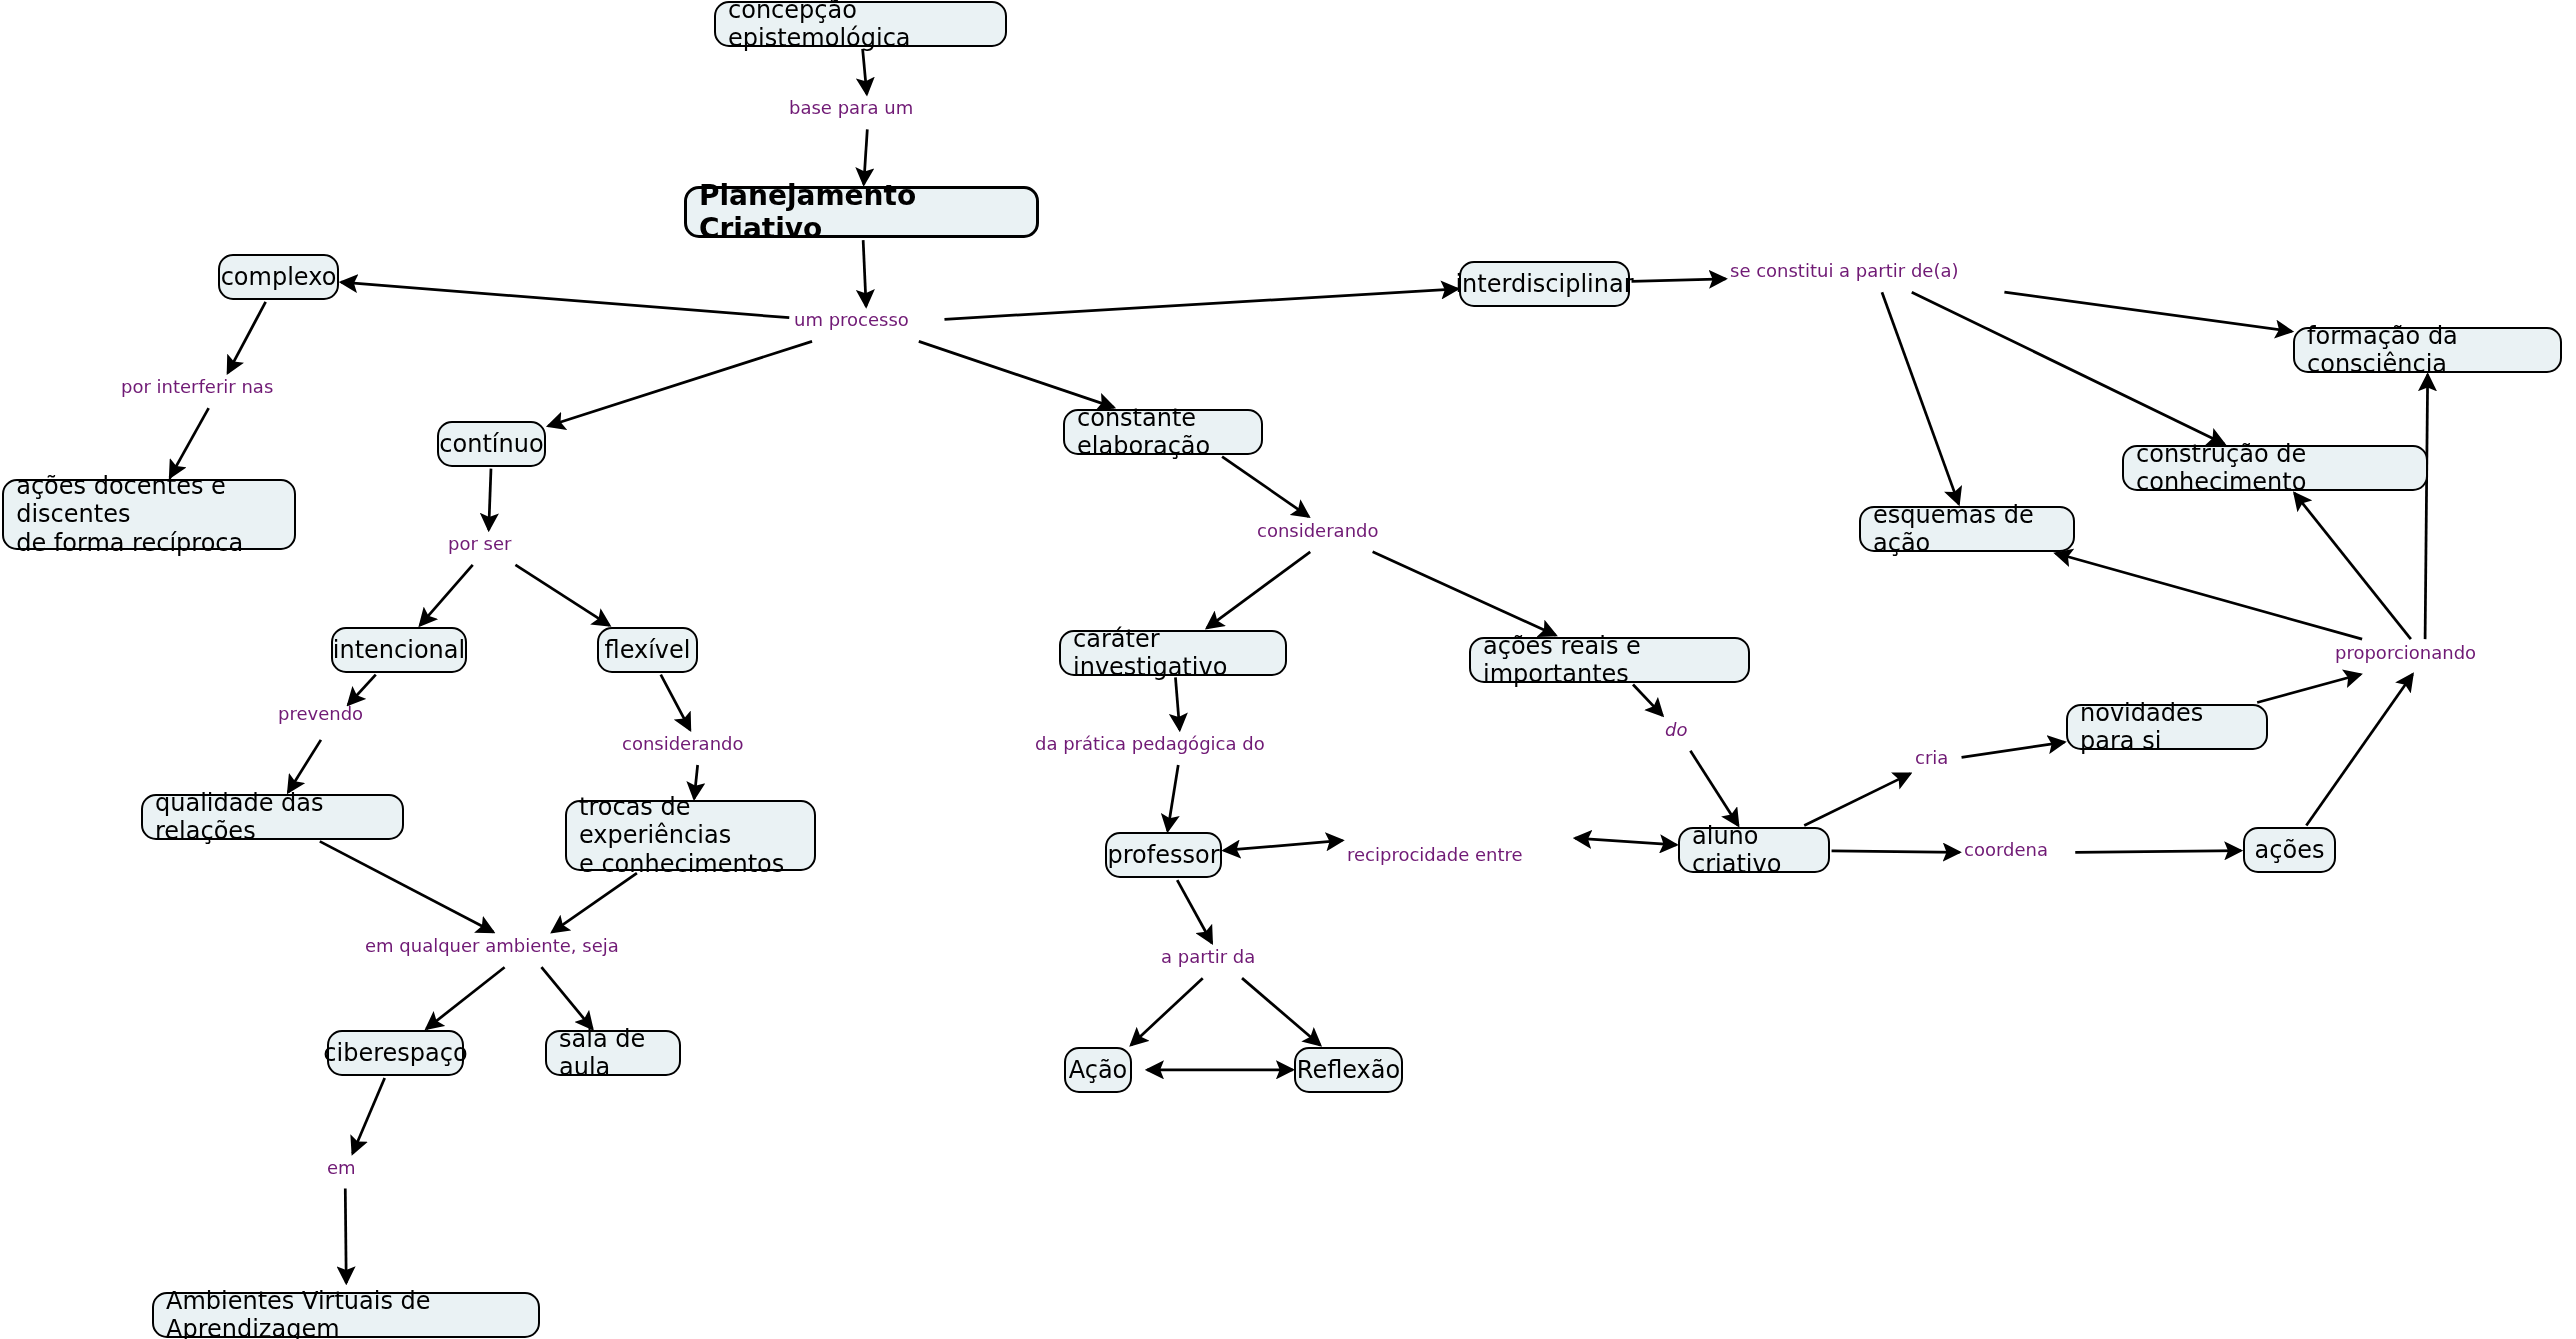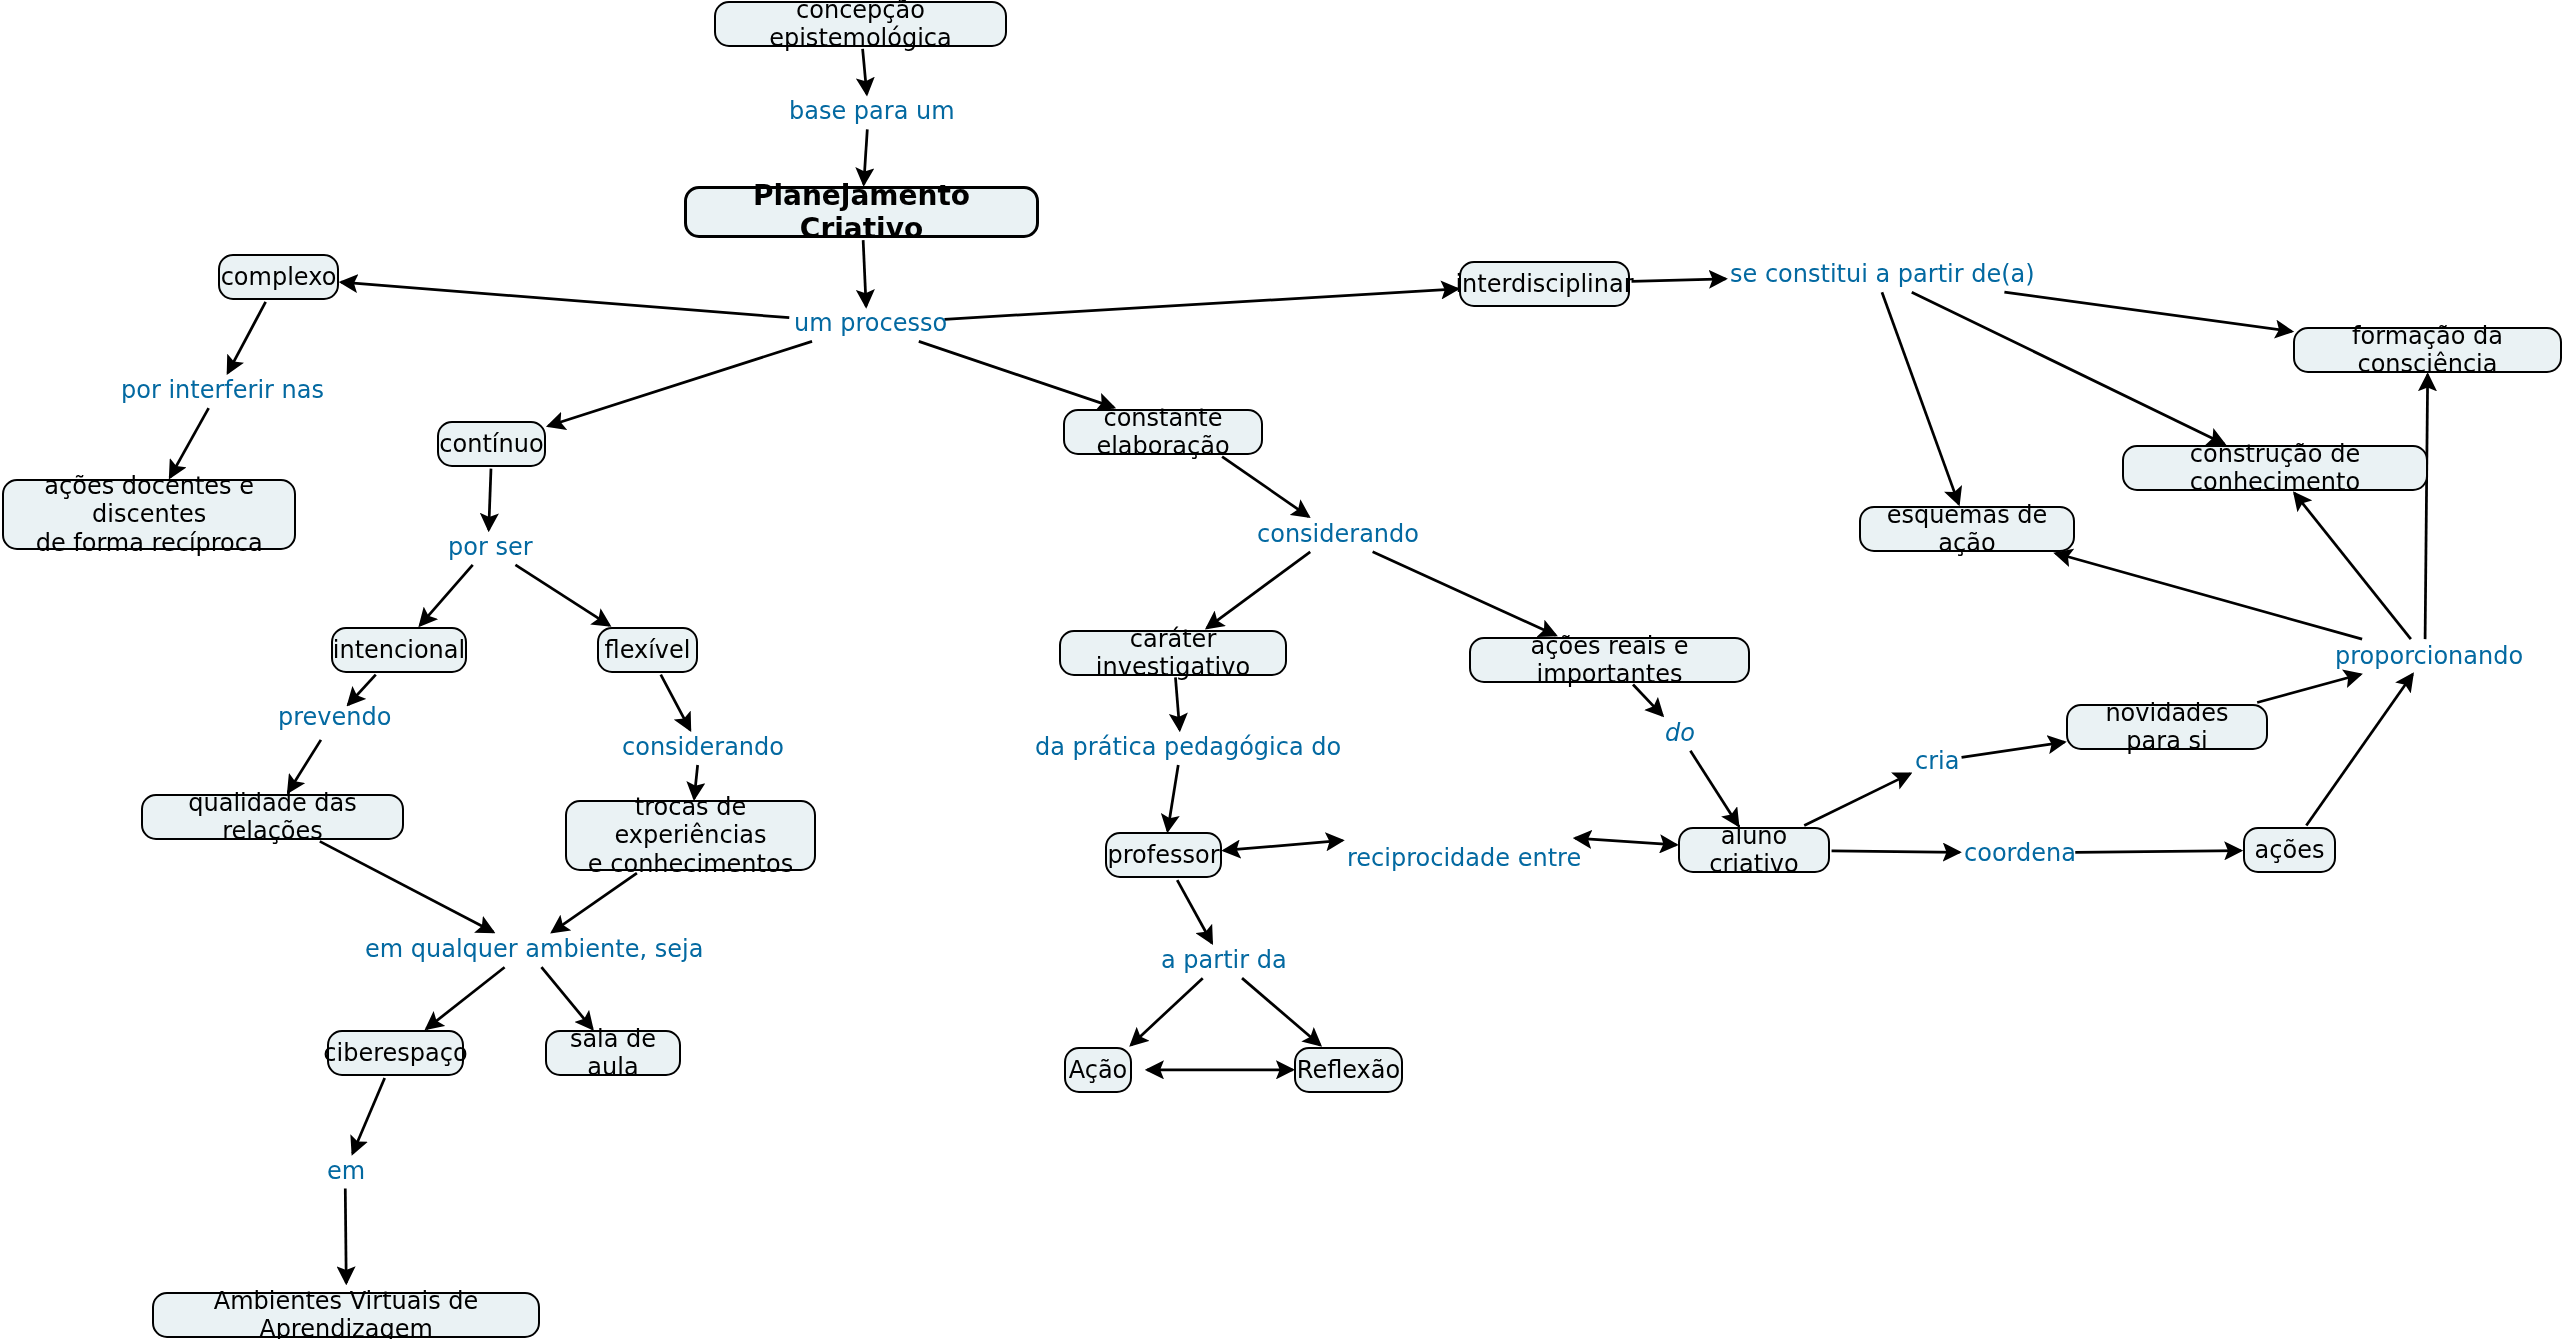--- a/index.html
+++ b/index.html
@@ -25,37 +25,36 @@
   }
   .node {
     position: absolute;
     box-sizing: border-box;
     background: #eaf2f4;
     border: 2.7px solid #000000;
     border-radius: 15px;
     display: flex;
     align-items: center;
     justify-content: center;
-    text-align: center;
     color: #000000;
     font-size: 24px;
     line-height: 1.18;
     padding: 9px 12px;
     white-space: pre-line;
     z-index: 5;
   }
   .node.root {
     font-weight: bold;
     font-size: 28px;
     border-width: 3.3px;
   }
   .linklabel {
     position: absolute;
-    color: #0369a1;
-    font-size: 24px;
+    color: #701a75;
+    font-size: 18px;
     line-height: 1.15;
     white-space: nowrap;
     text-align: center;
     background: transparent;
     z-index: 6;
   }
 </style>
 </head>
 <body>
 

